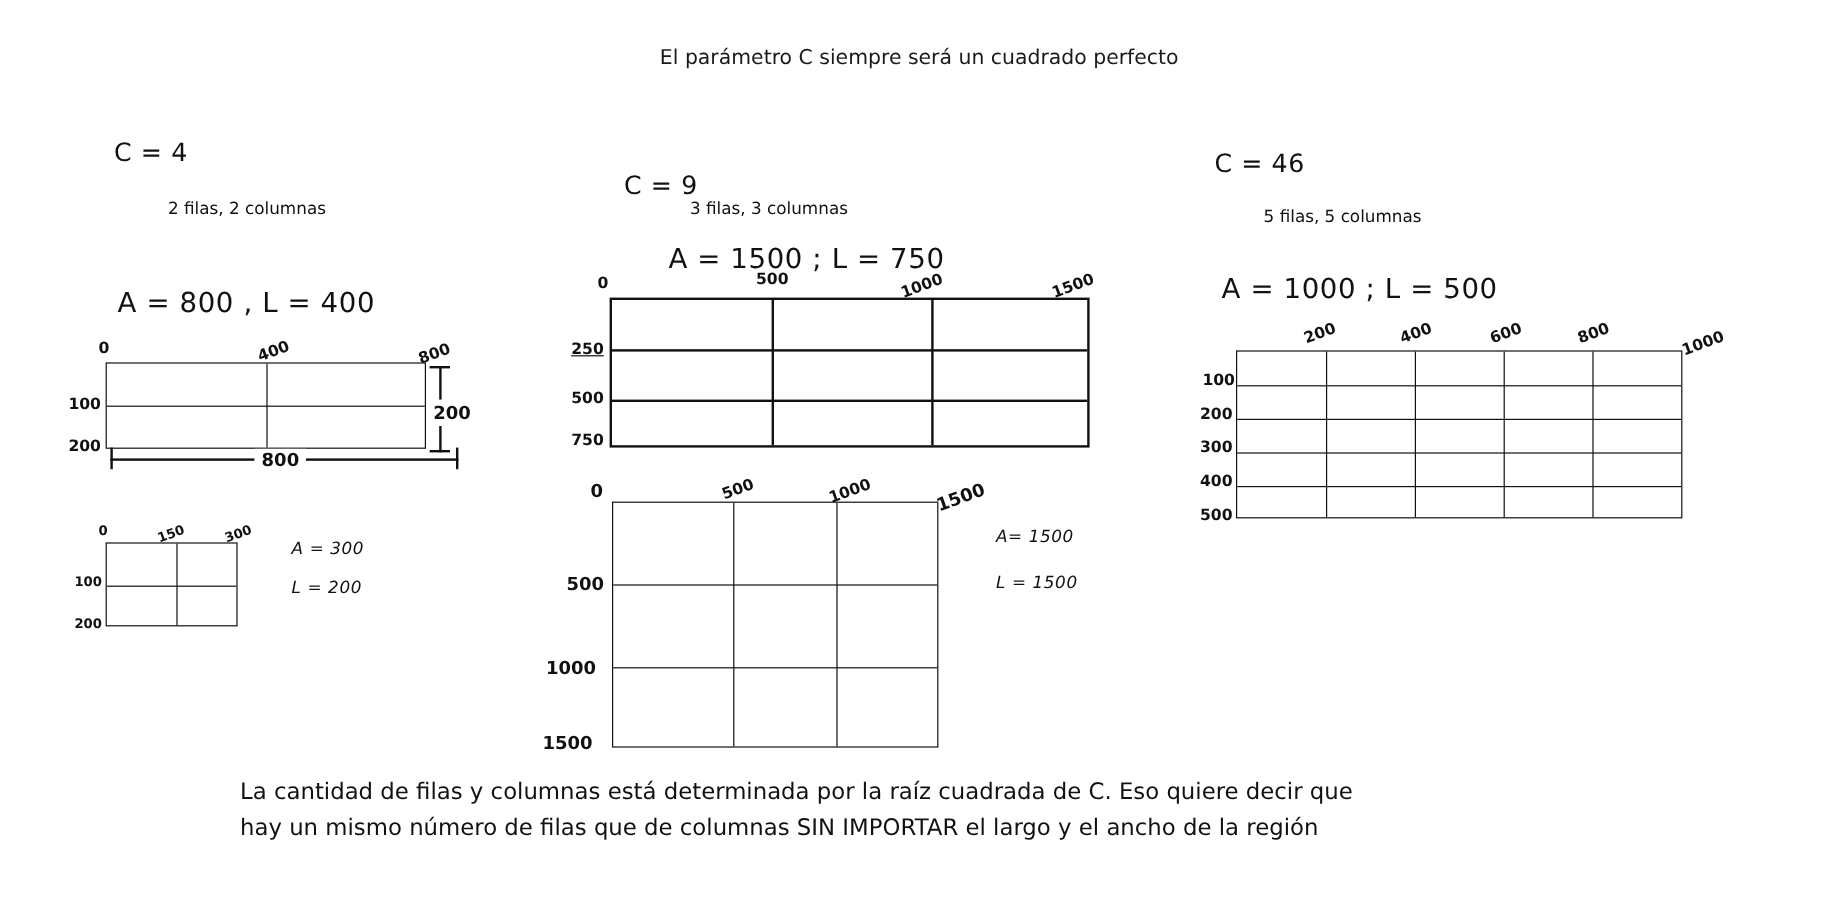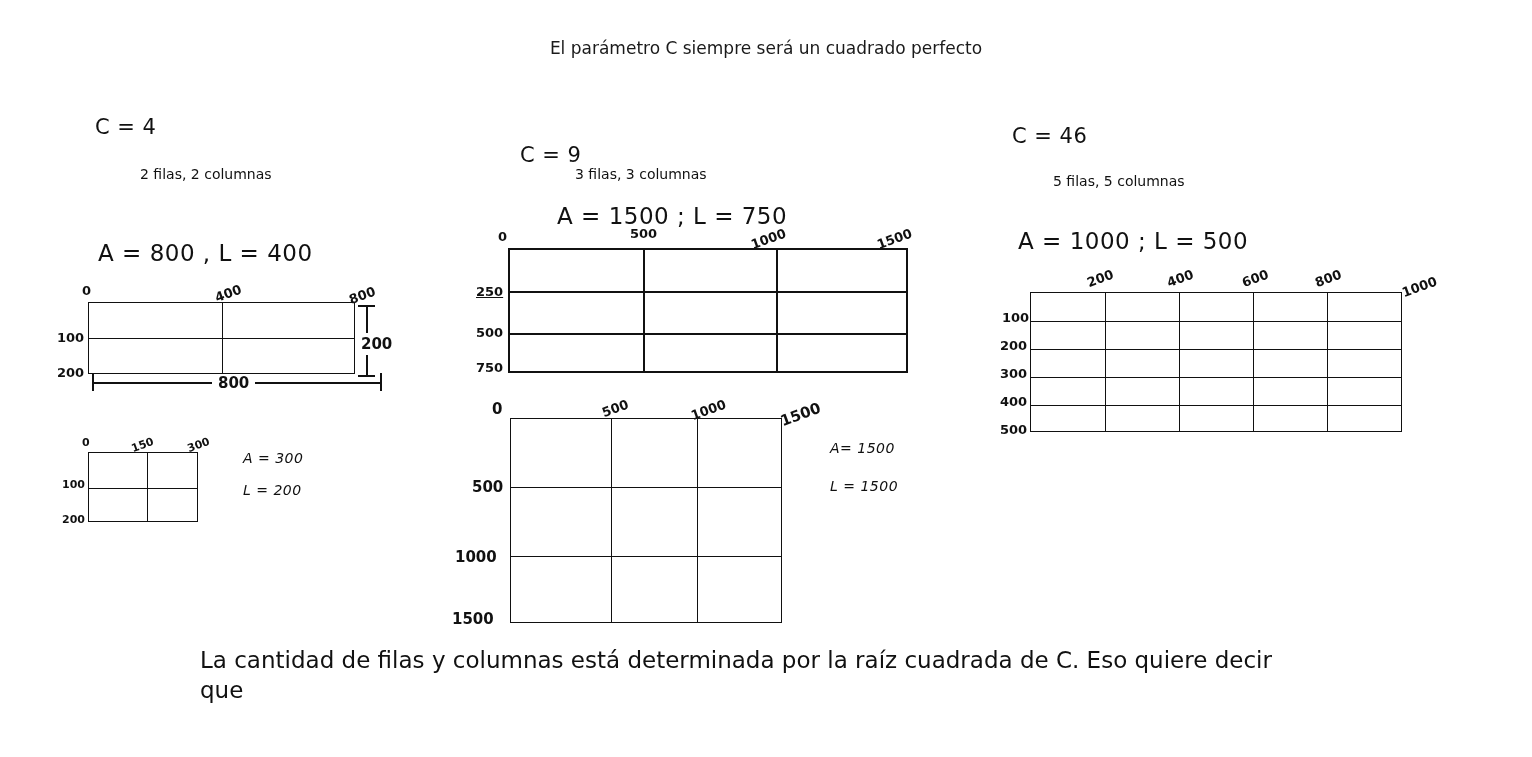--- a/index.html
+++ b/index.html
@@ -22,21 +22,21 @@
     left: 0;
     width: 1532px;
     text-align: center;
     font-size: 17px;
     color: #1a1a1a;
   }
   .footer {
     left: 200px;
     top: 645px;
     width: 1120px;
-    font-size: 23px;
+    font-size: 19px;
     line-height: 30px;
     color: #111;
   }
 
   .case-title { font-size: 21px; letter-spacing: 0.5px; }
   .case-sub   { font-size: 14px; }
   .case-dims  { font-size: 23px; letter-spacing: 0.5px; }
 
   
   .grid {
@@ -181,13 +181,14 @@
 <div class="abs tick-label rot" style="left:1318px; top:275px;">800</div>
 <div class="abs tick-label rot" style="left:1405px; top:285px;">1000</div>
 <div class="abs tick-label" style="left:1002px; top:310px;">100</div>
 <div class="abs tick-label" style="left:1000px; top:338px;">200</div>
 <div class="abs tick-label" style="left:1000px; top:366px;">300</div>
 <div class="abs tick-label" style="left:1000px; top:394px;">400</div>
 <div class="abs tick-label" style="left:1000px; top:422px;">500</div>
 
 <div class="abs footer">
   <div>La cantidad de filas y columnas está determinada por la raíz cuadrada de C. Eso quiere decir que</div>
+  <div>hay un mismo número de filas que de columnas SIN IMPORTAR el largo y el ancho de la región</div>
 </div>
 
 </body></html>

